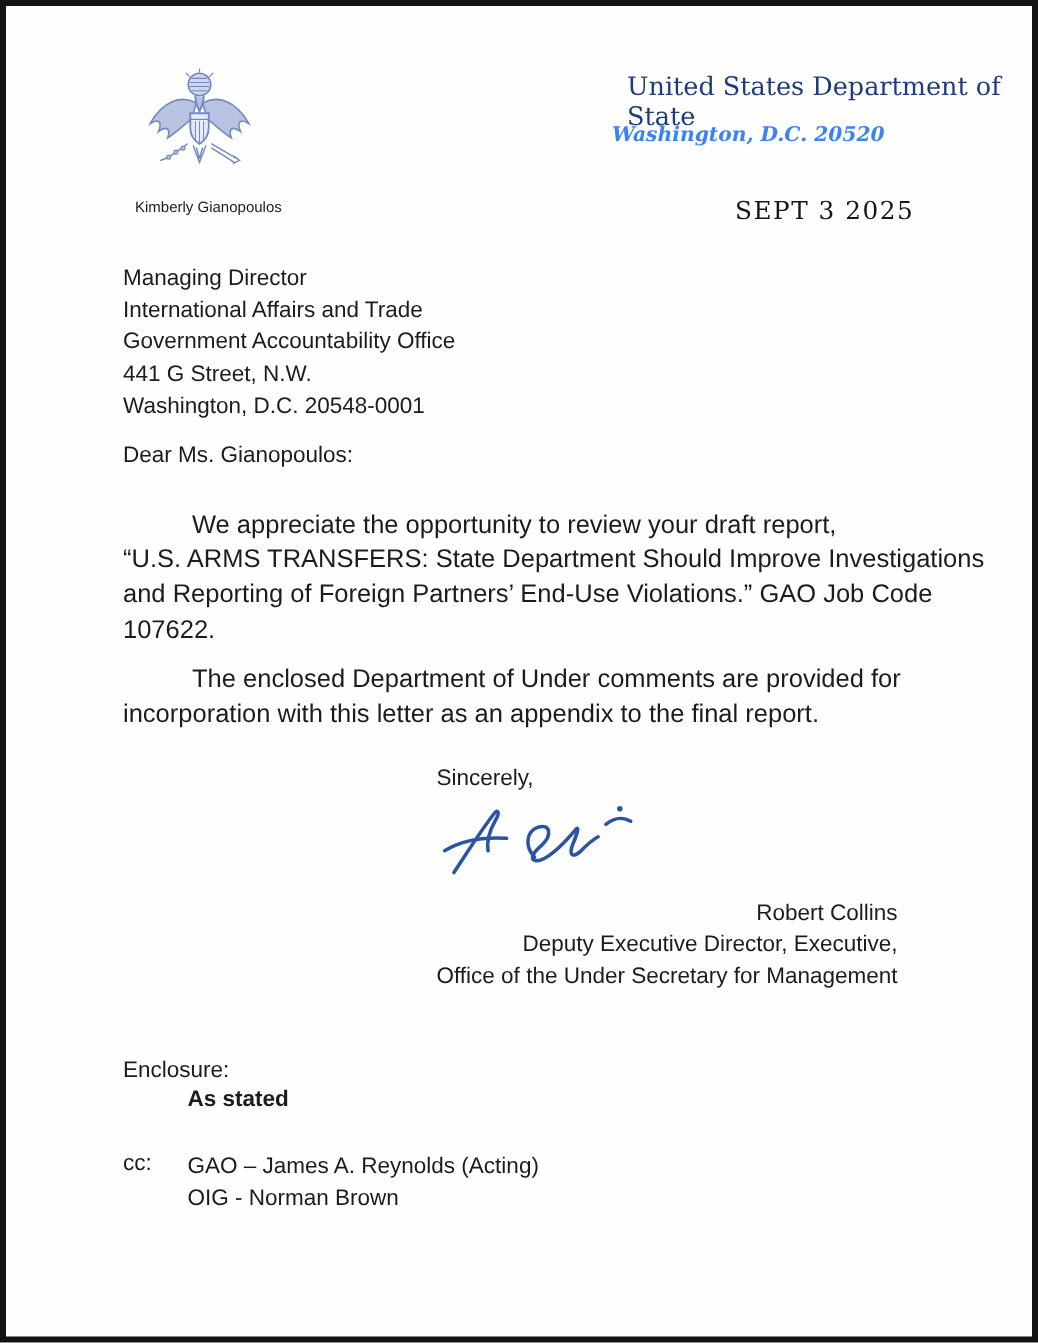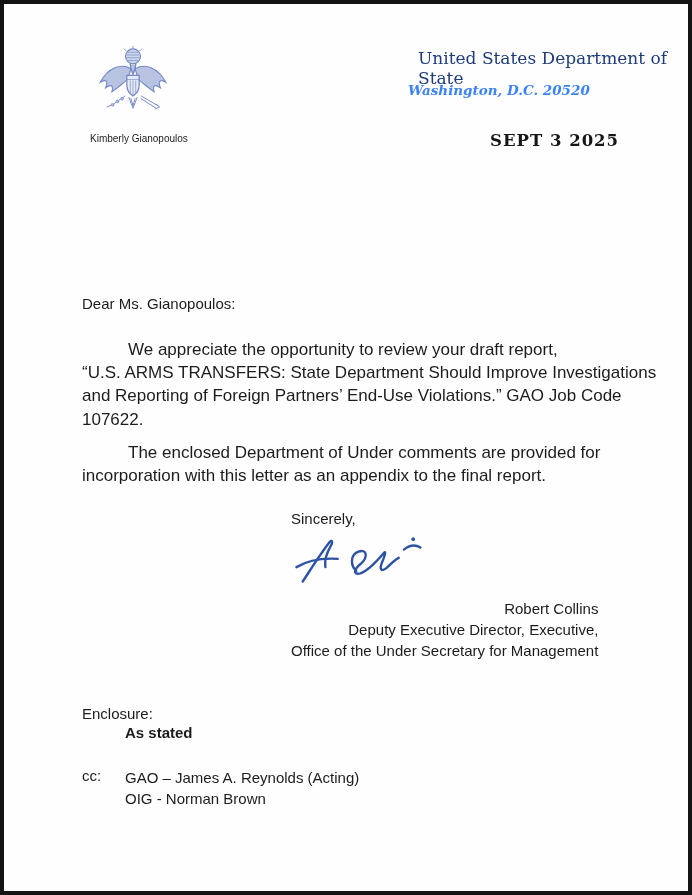--- a/index.html
+++ b/index.html
@@ -24,21 +24,21 @@
     left:404px;top:78px;
     font-family:"DejaVu Serif",serif;
     font-style:italic;font-weight:bold;
     font-size:13.5px;color:#3b82f6;
   }
   .seal{left:88px;top:38px;width:82px;height:82px;}
   
   .stamp{
     left:486px;top:127px;
     font-family:"DejaVu Serif",serif;
-    font-weight:bold;font-size:16.5px;
+    font-weight:normal;font-size:16.5px;
     letter-spacing:1px;color:#161616;
   }
   
   .recipient-name{left:86px;top:129px;font-size:10px;}
   .recipient{left:78px;top:171px;font-size:15px;line-height:21.2px;}
   .salutation{left:78px;top:291px;font-size:15px;}
   
   .para{left:78px;font-size:17px;line-height:23.2px;width:575px;}
   .p1{top:334px;}
   .p2{top:437px;}
@@ -85,20 +85,27 @@
       </g>
     </svg>
   </div>
 
   <div class="abs lh-agency">United States Department of State</div>
   <div class="abs lh-city">Washington, D.C. 20520</div>
 
   <div class="abs stamp">SEPT 3 2025</div>
 
   <div class="abs recipient-name">Kimberly Gianopoulos</div>
+  <div class="abs recipient">
+    <div>Managing Director</div>
+    <div>International Affairs and Trade</div>
+    <div>Government Accountability Office</div>
+    <div>441 G Street, N.W.</div>
+    <div>Washington, D.C. 20548-0001</div>
+  </div>
 
   <div class="abs salutation">Dear Ms. Gianopoulos:</div>
 
   <div class="abs para p1">
     <div class="indent">We appreciate the opportunity to review your draft report,</div>
     <div>“U.S. ARMS TRANSFERS: State Department Should Improve Investigations</div>
     <div>and Reporting of Foreign Partners’ End-Use Violations.” GAO Job Code</div>
     <div>107622.</div>
   </div>
 

